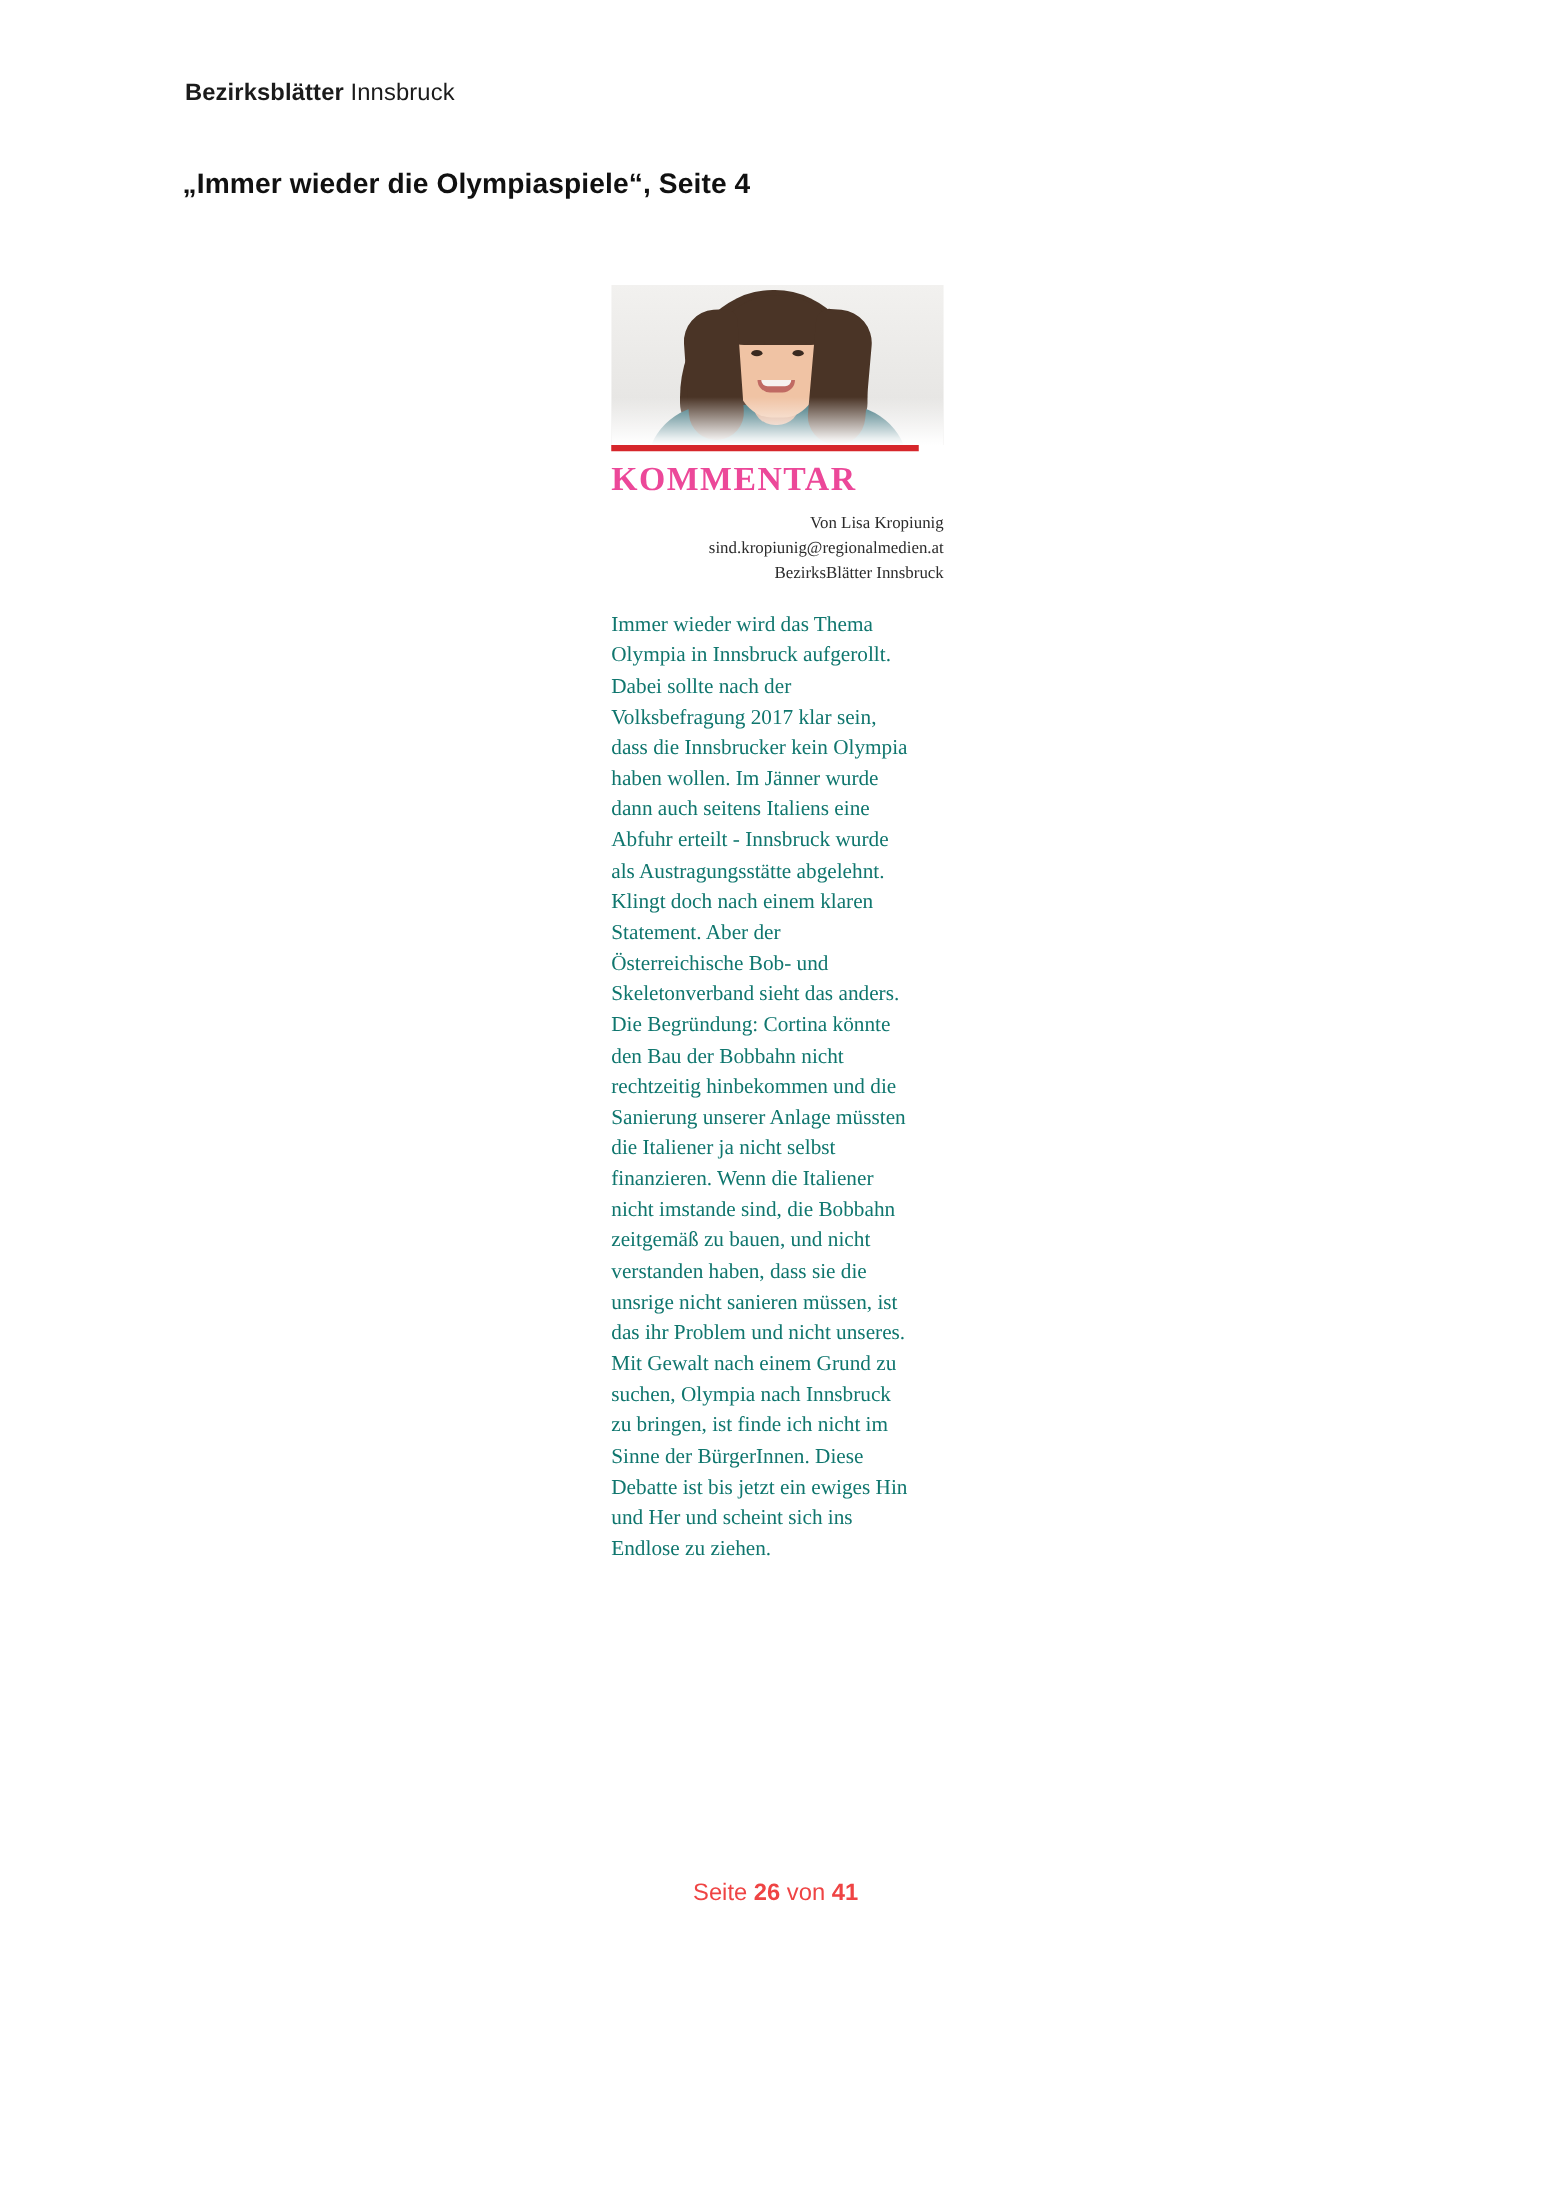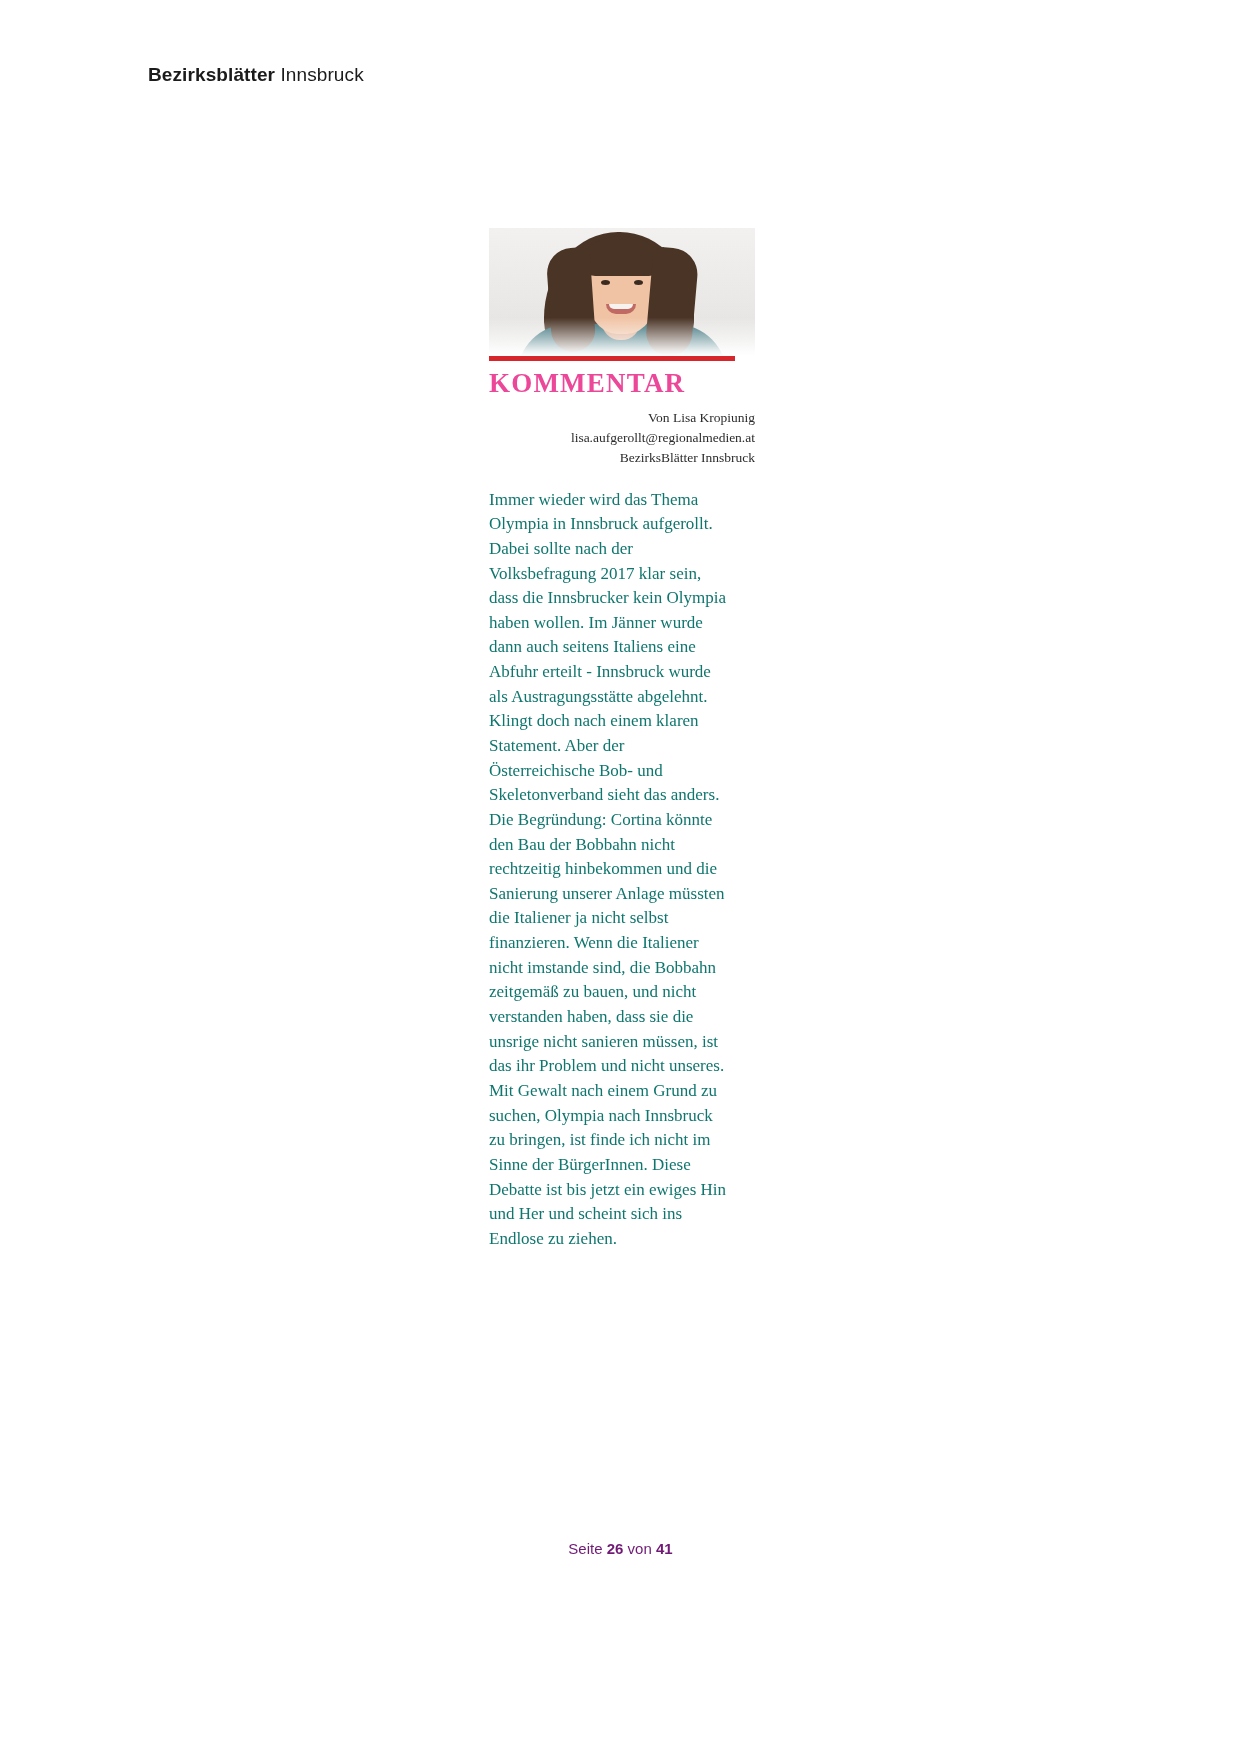--- a/index.html
+++ b/index.html
@@ -235,36 +235,36 @@
     hyphens: manual;
   }
 
   
   .doc-footer {
     position: absolute;
     left: 0;
     right: 0;
     top: 1504px;
     text-align: center;
-    font-size: 15px;
-    color: #701a75;
-    margin-top: 36px;
+    font-size: 19px;
+    color: #ef4444;
   }
   .doc-footer .num { font-weight: bold; }
 </style>
 </head>
 <body>
 
 <div class="page">
 
   <div class="doc-header">
     <span class="brand">Bezirksblätter</span>
     <span class="edition">Innsbruck</span>
   </div>
 
+  <div class="doc-title">„Immer wieder die Olympiaspiele“, Seite 4</div>
 
   <div class="clipping">
 
     <div class="portrait-wrap">
       <div class="portrait">
         <div class="bg"></div>
         <div class="hair-back"></div>
         <div class="shoulders"></div>
         <div class="neck"></div>
         <div class="face"></div>
@@ -280,21 +280,21 @@
         <div class="fade"></div>
       </div>
     </div>
 
     <div class="red-rule"></div>
 
     <div class="kommentar-label">KOMMENTAR</div>
 
     <div class="byline">
       <div>Von Lisa Kropiunig</div>
-      <div>lisa.aufgerollt@regionalmedien.at</div>
+      <div>sind.kropiunig@regionalmedien.at</div>
       <div>BezirksBlätter Innsbruck</div>
     </div>
 
 
     <div class="article-body">Immer wieder wird das Thema Olympia in Innsbruck aufgerollt. Dabei sollte nach der Volksbefragung 2017 klar sein, dass die Innsbrucker kein Olympia haben wollen. Im Jänner wurde dann auch seitens Italiens eine Abfuhr erteilt - Innsbruck wurde als Austragungsstätte abgelehnt. Klingt doch nach einem klaren Statement. Aber der Österreichische Bob- und Skeletonverband sieht das anders. Die Begründung: Cortina könnte den Bau der Bobbahn nicht rechtzeitig hinbekommen und die Sanierung unserer Anlage müssten die Italiener ja nicht selbst finanzieren. Wenn die Italiener nicht imstande sind, die Bobbahn zeitgemäß zu bauen, und nicht verstanden haben, dass sie die unsrige nicht sanieren müssen, ist das ihr Problem und nicht unseres. Mit Gewalt nach einem Grund zu suchen, Olympia nach Innsbruck zu bringen, ist finde ich nicht im Sinne der BürgerInnen. Diese Debatte ist bis jetzt ein ewiges Hin und Her und scheint sich ins Endlose zu ziehen.</div>
 
   </div>
 
   <div class="doc-footer">
     <span>Seite</span>

